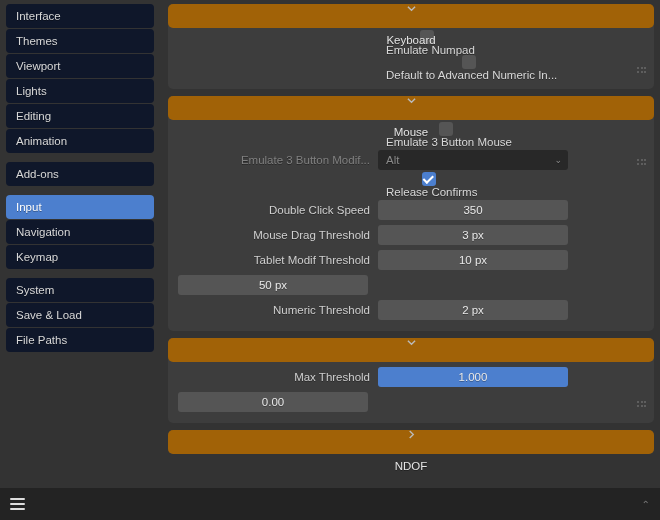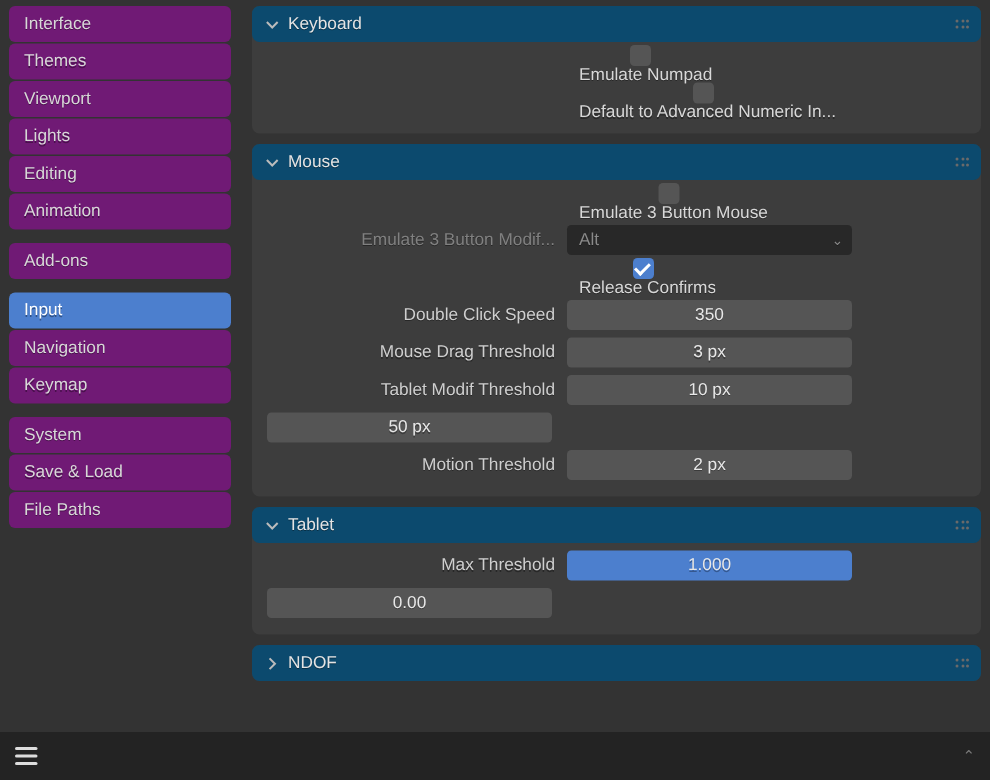--- a/index.html
+++ b/index.html
@@ -10,35 +10,36 @@
   font-size: 11.5px;
   color: #d8d8d8;
   overflow: hidden;
   position: relative;
 }
 .main { display: flex; height: 486px; padding: 4px 6px 4px 6px; gap: 14px; }
 .sidebar { width: 148px; display: flex; flex-direction: column; gap: 3px; }
 .sidebar-group { display: flex; flex-direction: column; gap: 1px; margin-bottom: 6px; }
 .sidebar-item {
   height: 24px; padding: 0 10px;
-  background: #701a75;
+  background: #0f172a;
   border-radius: 4px;
   display: flex; align-items: center;
   text-shadow: 0 1px 0 rgba(0,0,0,0.35);
   cursor: pointer;
 }
 .sidebar-item.active { background: #4c7fce; color: #fff; }
 .content { flex: 1; display: flex; flex-direction: column; gap: 7px; overflow: hidden; }
 .panel { background: #3d3d3d; border-radius: 5px; }
 .panel-header {
-  height: 24px; display: flex; align-items: center; gap: 6px;
+  height: 24px; display: flex; align-items: center; gap: 21px;
   padding: 0 8px;
-  background: #0c4a6e;
+  background: #a16207;
   border-radius: 5px;
   position: relative;
+  flex-direction: column;
 }
 .panel-header .chev { width: 10px; display: inline-flex; justify-content: center; color: #bbb; }
 .panel-header .title { color: #e4e4e4; text-shadow: 0 1px 0 rgba(0,0,0,0.35); }
 .grip {
   margin-left: auto;
   display: grid; grid-template-columns: repeat(3, 2px); grid-template-rows: repeat(2, 2px); gap: 1.5px;
 }
 .grip span { background: #6a6a6a; width: 2px; height: 2px; border-radius: 1px; }
 .panel-body { padding: 4px 10px 10px 10px; display: flex; flex-direction: column; gap: 3px; }
 .row { display: flex; align-items: center; height: 22px; }
@@ -231,21 +232,21 @@
             </div>
         </div>
         <div class="row">
           <div class="field">
               <div class="numfield">
                 <span>50 px</span>
               </div>
             </div>
         </div>
         <div class="row">
-          <div class="label">Motion Threshold</div>
+          <div class="label">Numeric Threshold</div>
           <div class="field">
               <div class="numfield">
                 <span>2 px</span>
               </div>
             </div>
         </div>
       </div>
     </div>
 
     <div class="panel">

